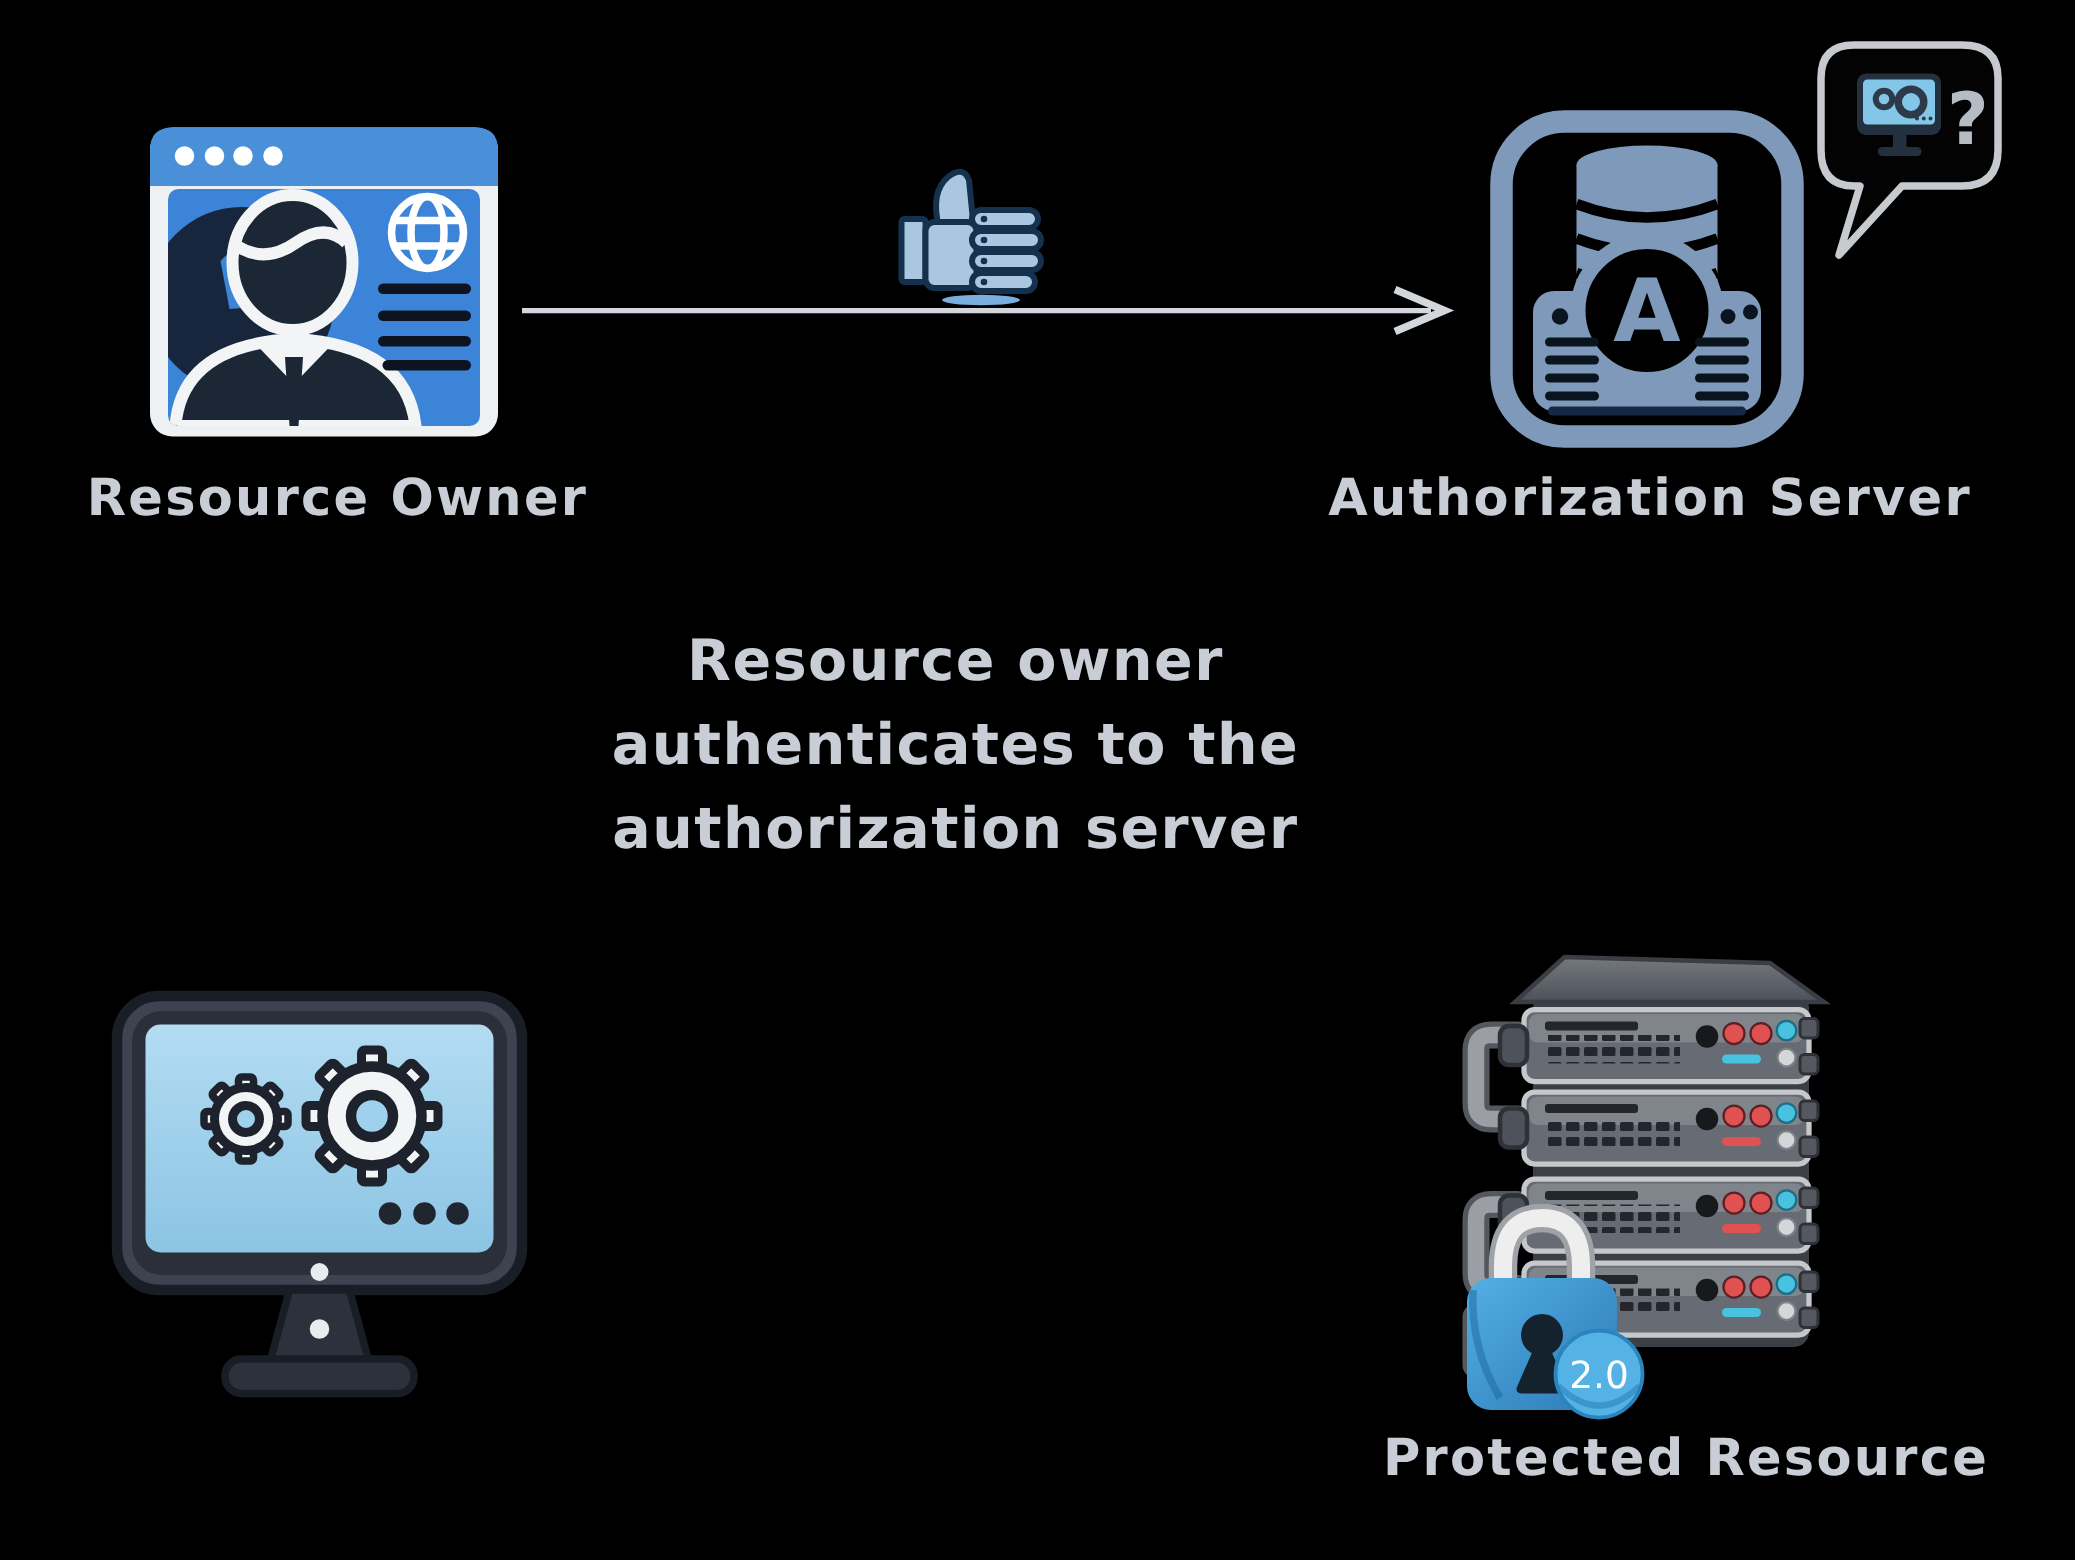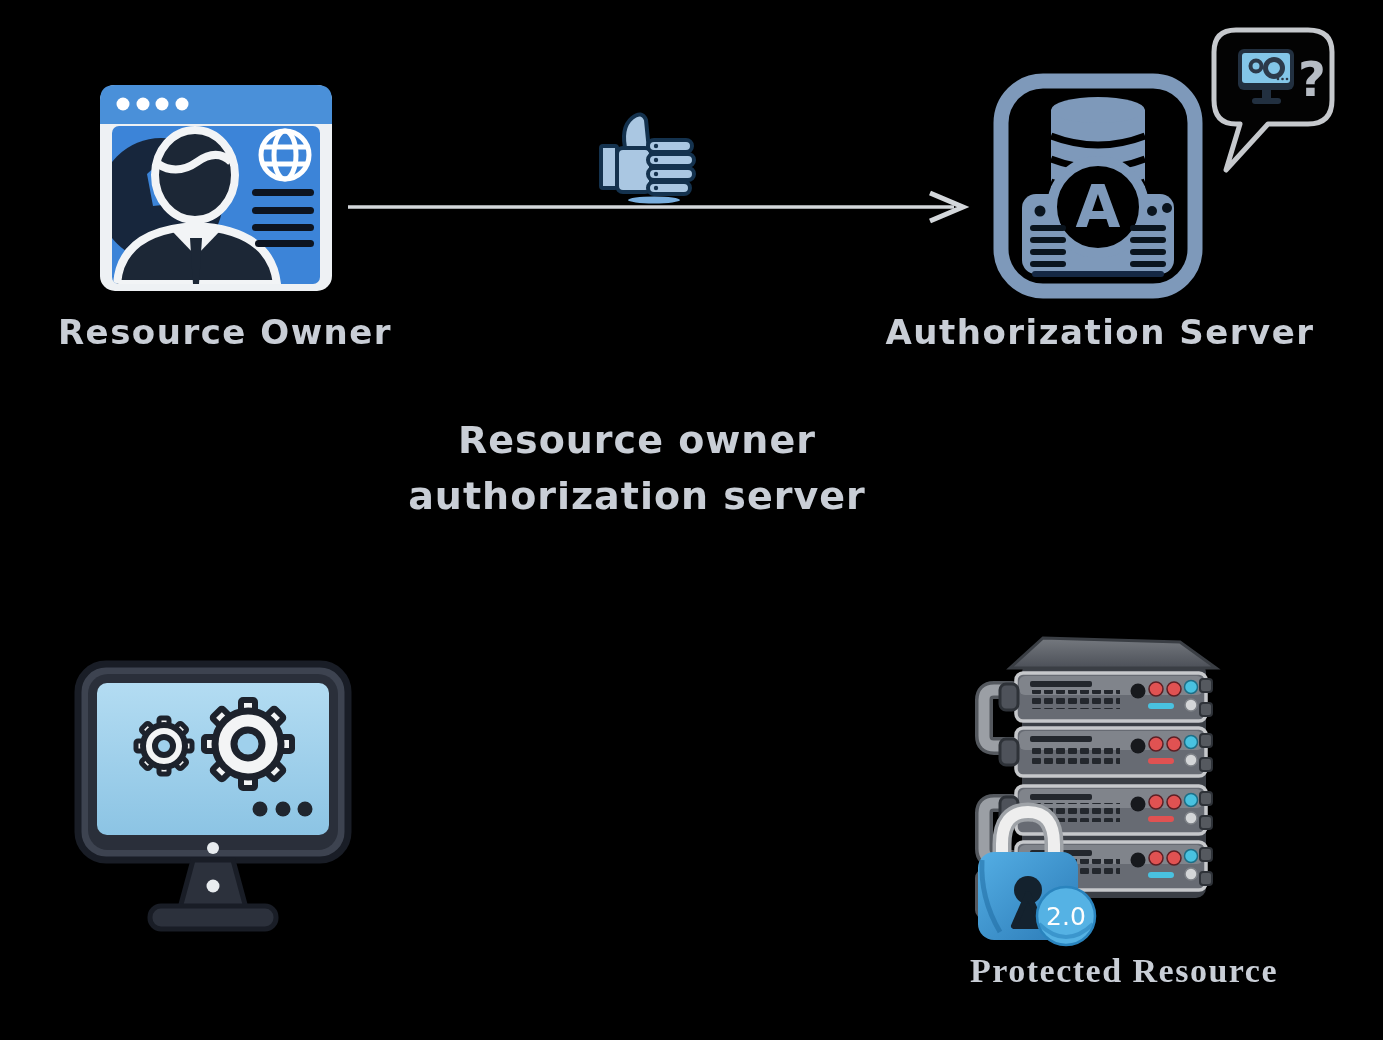--- a/index.html
+++ b/index.html
@@ -121,20 +121,21 @@
       <circle cx="79" cy="55" r="1.3" fill="#2c3a4a"></circle>
       <rect x="54" y="66" width="9" height="8" fill="#223040"></rect>
       <rect x="44" y="74" width="29" height="6" rx="3" fill="#223040"></rect>
     </g>
     <text x="104" y="72" font-size="48" font-weight="bold" text-anchor="middle" fill="#b6bcc4">?</text>
   </svg>
   <div class="node-label" style="left:850px;top:312px;width:500px;">Authorization Server</div>
 
   <div class="annotation" style="left:337px;top:412px;width:600px;">
     <div>Resource owner</div>
+    <div>authenticates to the</div>
     <div>authorization server</div>
   </div>
 
   <svg class="abs" style="left:72px;top:658px;" width="282" height="278" viewBox="0 0 282 278">
     <defs>
       <linearGradient id="scr" x1="0" y1="0" x2="0" y2="1">
         <stop offset="0" stop-color="#b3dcf2"></stop>
           <stop offset="1" stop-color="#8cc4e4"></stop>
       </linearGradient>
     </defs>
@@ -283,15 +284,15 @@
       <path d="M34,232 Q32,270 52,304" fill="none" stroke="#1f6ba2" stroke-width="5" opacity="0.55"></path>
       <circle cx="80" cy="262" r="14" fill="#14222e"></circle>
       <path d="M80,266 L66,298 L94,298 Z" fill="#14222e" stroke="#14222e" stroke-width="6" stroke-linejoin="round"></path>
     </g>
     <g>
       <circle cx="118" cy="288" r="29" fill="#55b2e4" stroke="#2a84be" stroke-width="2.5"></circle>
       <path d="M91,296 Q118,322 145,296" fill="none" stroke="#2a84be" stroke-width="4" opacity="0.6"></path>
       <text x="118" y="297" font-size="25" text-anchor="middle" fill="#fdfdfd">2.0</text>
     </g>
   </svg>
-  <div class="node-label" style="left:874px;top:952px;width:500px;font-family:Liberation Serif, serif;">Protected Resource</div>
+  <div class="node-label" style="left:874px;top:952px;width:500px;">Protected Resource</div>
 
 </div>
 
 </body></html>

